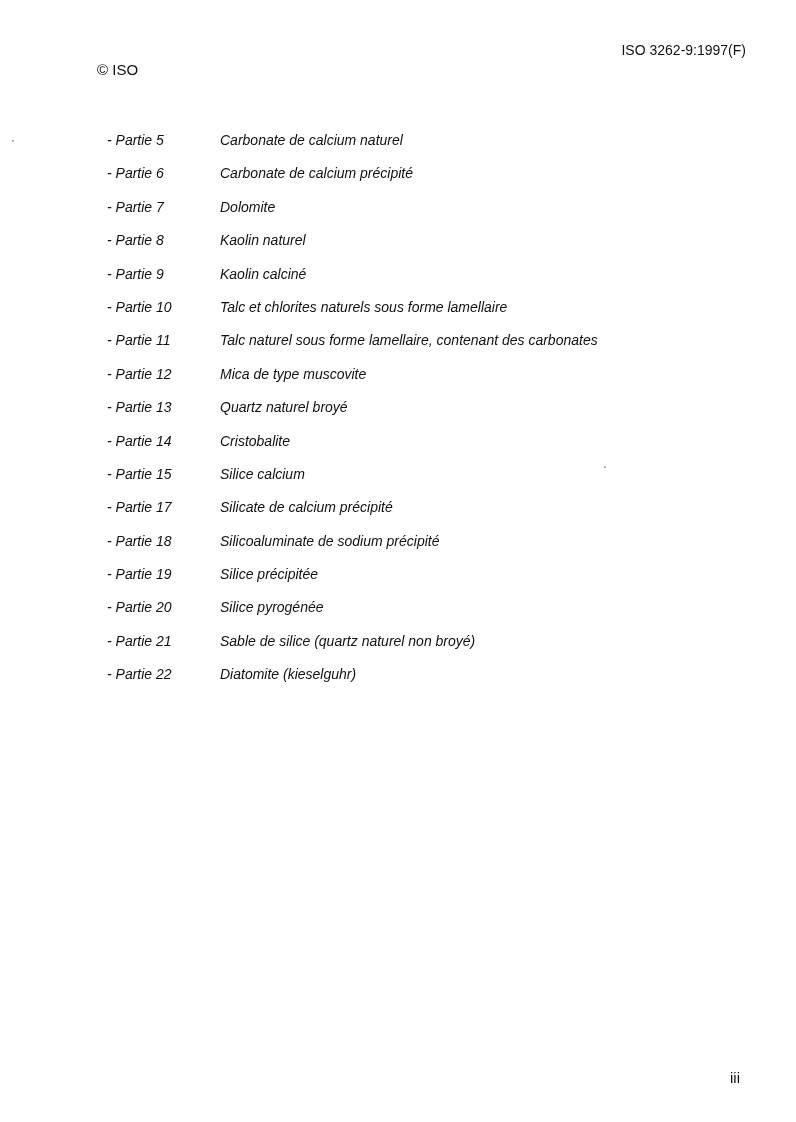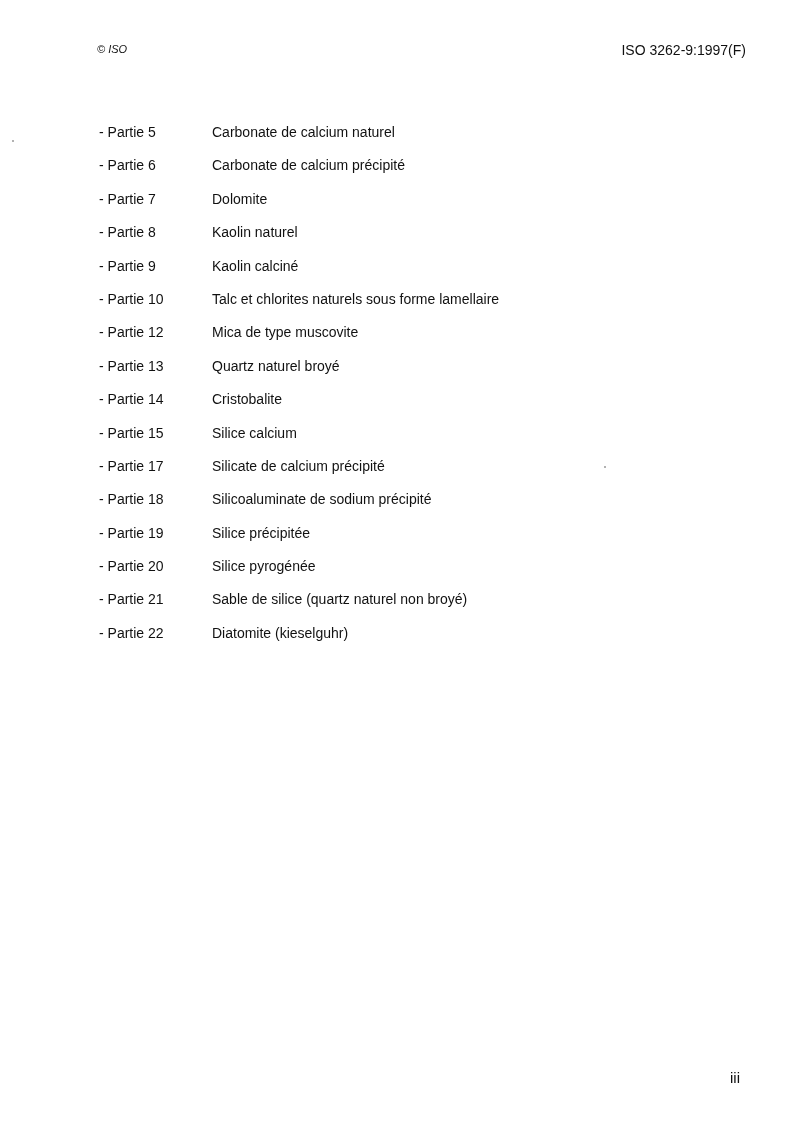--- a/index.html
+++ b/index.html
@@ -1,27 +1,27 @@
 <!DOCTYPE html>
 <html><head>
   <meta charset="utf-8">
   <style>
     html, body { margin: 0; padding: 0; background: #ffffff; }
     body {
       width: 796px; height: 1122px; position: relative; overflow: hidden;
       font-family: "Liberation Sans", sans-serif; color: #111111;
     }
     .hdr-left {
-      position: absolute; left: 97px; top: 43px; font-size: 11px; font-style: italic;
+      position: absolute; left: 97px; top: 61px; font-size: 15px;
     }
     .hdr-right {
       position: absolute; right: 50px; top: 42px; font-size: 14px; font-weight: normal;
     }
     .parts {
-      position: absolute; left: 95px; top: 120px; margin: 4px; padding: 0; list-style: none;
+      position: absolute; left: 95px; top: 120px; margin: 12px; padding: 0; list-style: none; font-style: italic;
     }
     .part-row {
       height: 33.4px; display: flex; align-items: flex-start; font-size: 14px;
     }
     .part-num { width: 113px; }
     .part-title { }
     .dot {
       position: absolute; width: 2px; height: 2px; background: #999; border-radius: 1px;
     }
     .page-num {
@@ -57,20 +57,24 @@
     </li>
     <li class="part-row">
       <span class="part-num">- Partie 9</span>
       <span class="part-title">Kaolin calciné</span>
     </li>
     <li class="part-row">
       <span class="part-num">- Partie 10</span>
       <span class="part-title">Talc et chlorites naturels sous forme lamellaire</span>
     </li>
     <li class="part-row">
+      <span class="part-num">- Partie 11</span>
+      <span class="part-title">Talc naturel sous forme lamellaire, contenant des carbonates</span>
+    </li>
+    <li class="part-row">
       <span class="part-num">- Partie 12</span>
       <span class="part-title">Mica de type muscovite</span>
     </li>
     <li class="part-row">
       <span class="part-num">- Partie 13</span>
       <span class="part-title">Quartz naturel broyé</span>
     </li>
     <li class="part-row">
       <span class="part-num">- Partie 14</span>
       <span class="part-title">Cristobalite</span>

